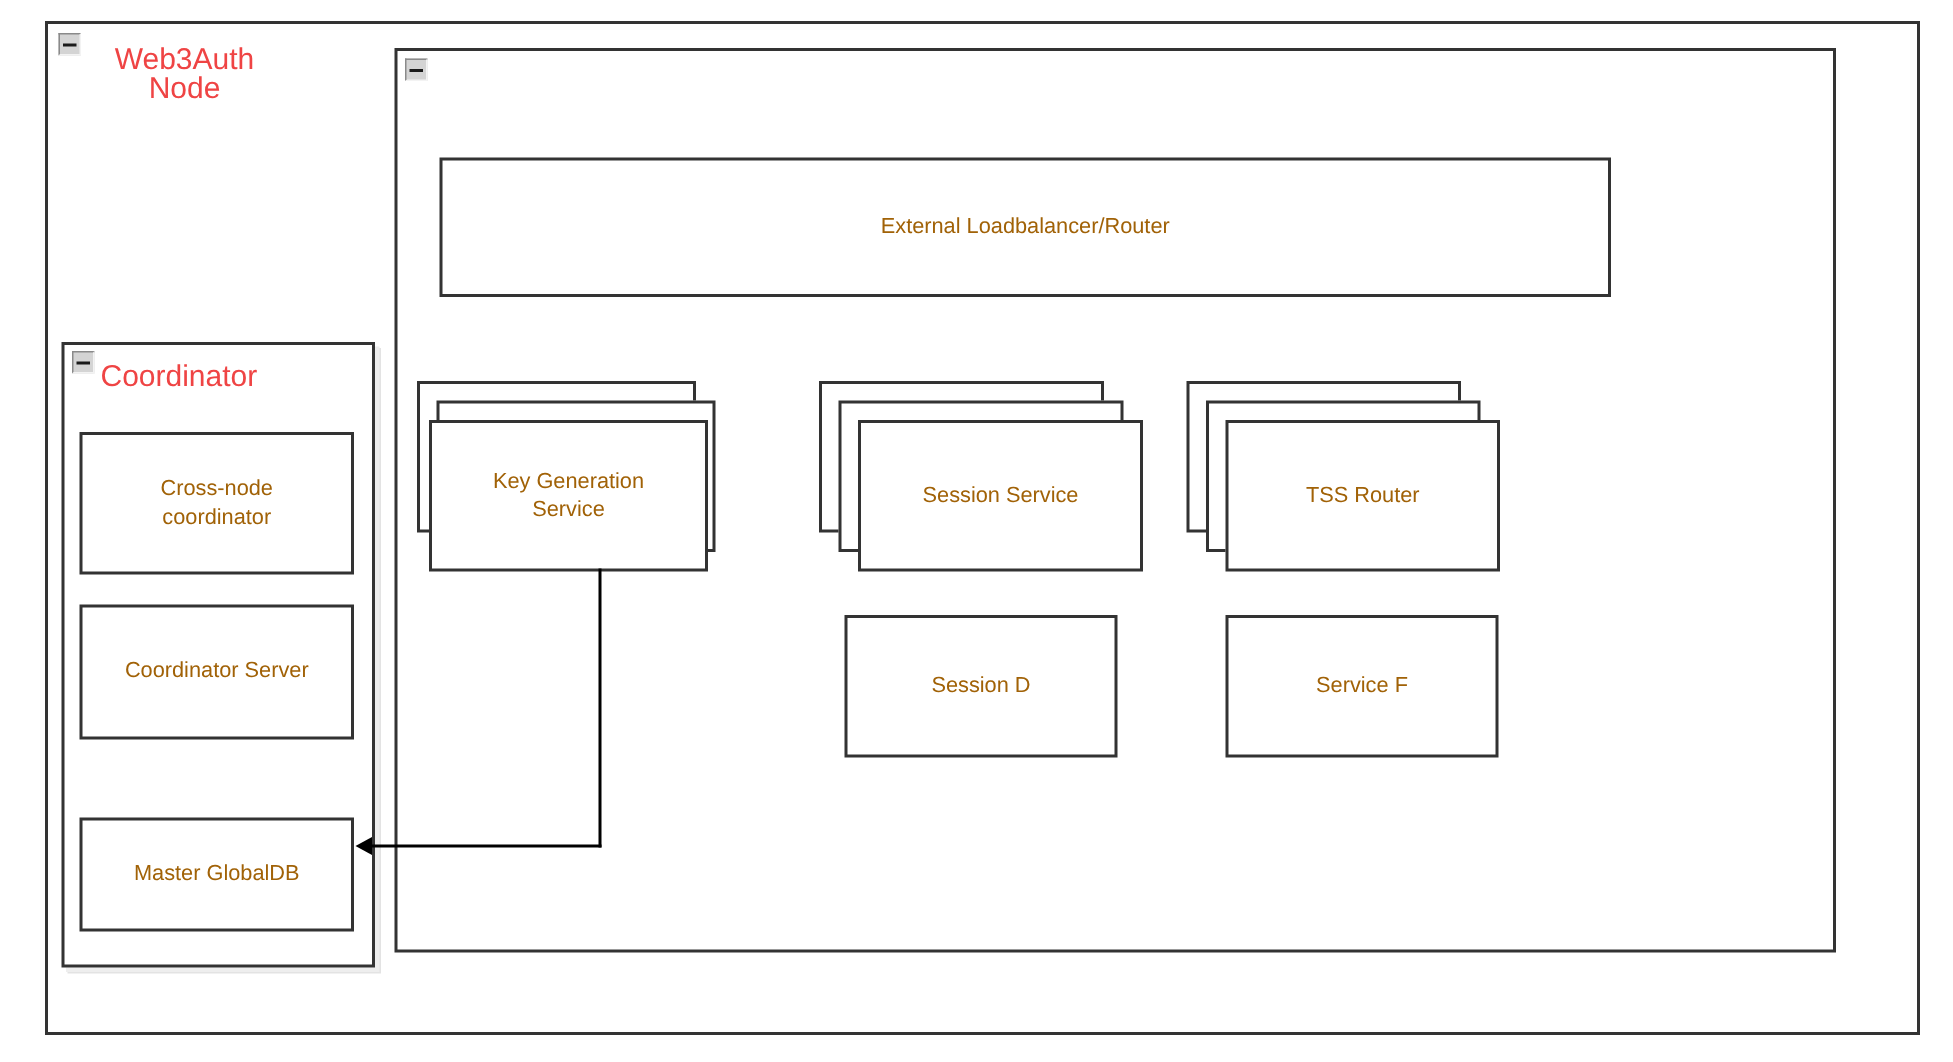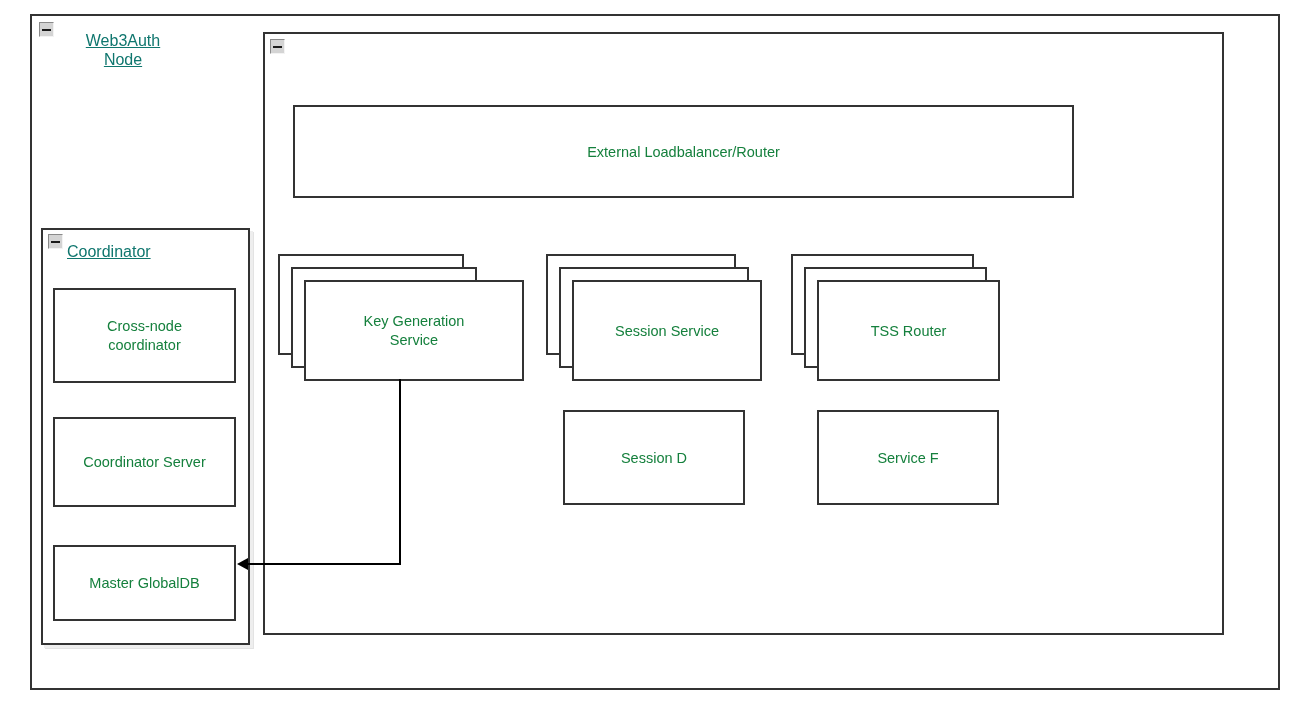--- a/index.html
+++ b/index.html
@@ -55,37 +55,36 @@
     left: 2px;
     right: 2px;
     top: 6px;
     height: 2px;
     background: #1a1a1a;
   }
 
   
   .group-label {
     position: absolute;
-    font-size: 16px;
+    font-size: 20px;
     line-height: 19px;
-    color: #0f766e;
+    color: #ef4444;
     white-space: pre-line;
     text-align: center;
-    text-decoration: underline;
   }
   .box-label {
     position: absolute;
     left: 0;
     right: 0;
     top: 50%;
     transform: translateY(-50%);
     text-align: center;
     font-size: 14.5px;
     line-height: 19px;
-    color: #15803d;
+    color: #a16207;
     white-space: pre-line;
     padding: 0 6px;
     box-sizing: border-box;
   }
 
   
   .stack {
     position: absolute;
   }
   .stack .layer {
@@ -126,21 +125,21 @@
   <div class="collapse-icon" style="left:270px; top:39px;"></div>
 
 
   <div class="box" style="left:293px; top:105px; width:781px; height:93px;">
     <div class="box-label">External Loadbalancer/Router</div>
   </div>
 
   <div class="stack" style="left:278px; top:254px; width:212px; height:127px;">
     <div class="layer" style="left:0px; top:0px; width:186px; height:101px;"></div>
     <div class="layer" style="left:13px; top:13px; width:186px; height:101px;"></div>
-    <div class="layer" style="left:26px; top:26px; width:220px; height:101px;">
+    <div class="layer" style="left:8px; top:26px; width:186px; height:101px;">
       <div class="box-label">Key Generation
 Service</div>
     </div>
   </div>
 
   <div class="stack" style="left:546px; top:254px; width:216px; height:127px;border-radius:19px;">
     <div class="layer" style="left:0px; top:0px; width:190px; height:101px;"></div>
     <div class="layer" style="left:13px; top:13px; width:190px; height:101px;"></div>
     <div class="layer" style="left:26px; top:26px; width:190px; height:101px;">
       <div class="box-label">Session Service</div>
@@ -167,21 +166,21 @@
 
   <div class="collapse-icon" style="left:48px; top:234px;"></div>
 
   <div class="group-label" style="left:67px; top:242px; width:140px; text-align:left;">Coordinator</div>
 
   <div class="box" style="left:53px; top:288px; width:183px; height:95px;">
     <div class="box-label">Cross-node
 coordinator</div>
   </div>
 
-  <div class="box" style="left:53px; top:417px; width:183px; height:90px;">
+  <div class="box" style="left:53px; top:403px; width:183px; height:90px;">
     <div class="box-label">Coordinator Server</div>
   </div>
 
   <div class="box" style="left:53px; top:545px; width:183px; height:76px;padding-left:45px;">
     <div class="box-label">Master GlobalDB</div>
   </div>
 
   <div class="conn-line" style="left:399px; top:379px; width:2px; height:186px;"></div>
   <div class="conn-line" style="left:247px; top:563px; width:154px; height:2px;"></div>
   <div class="conn-arrow" style="left:237px; top:558px;"></div>

